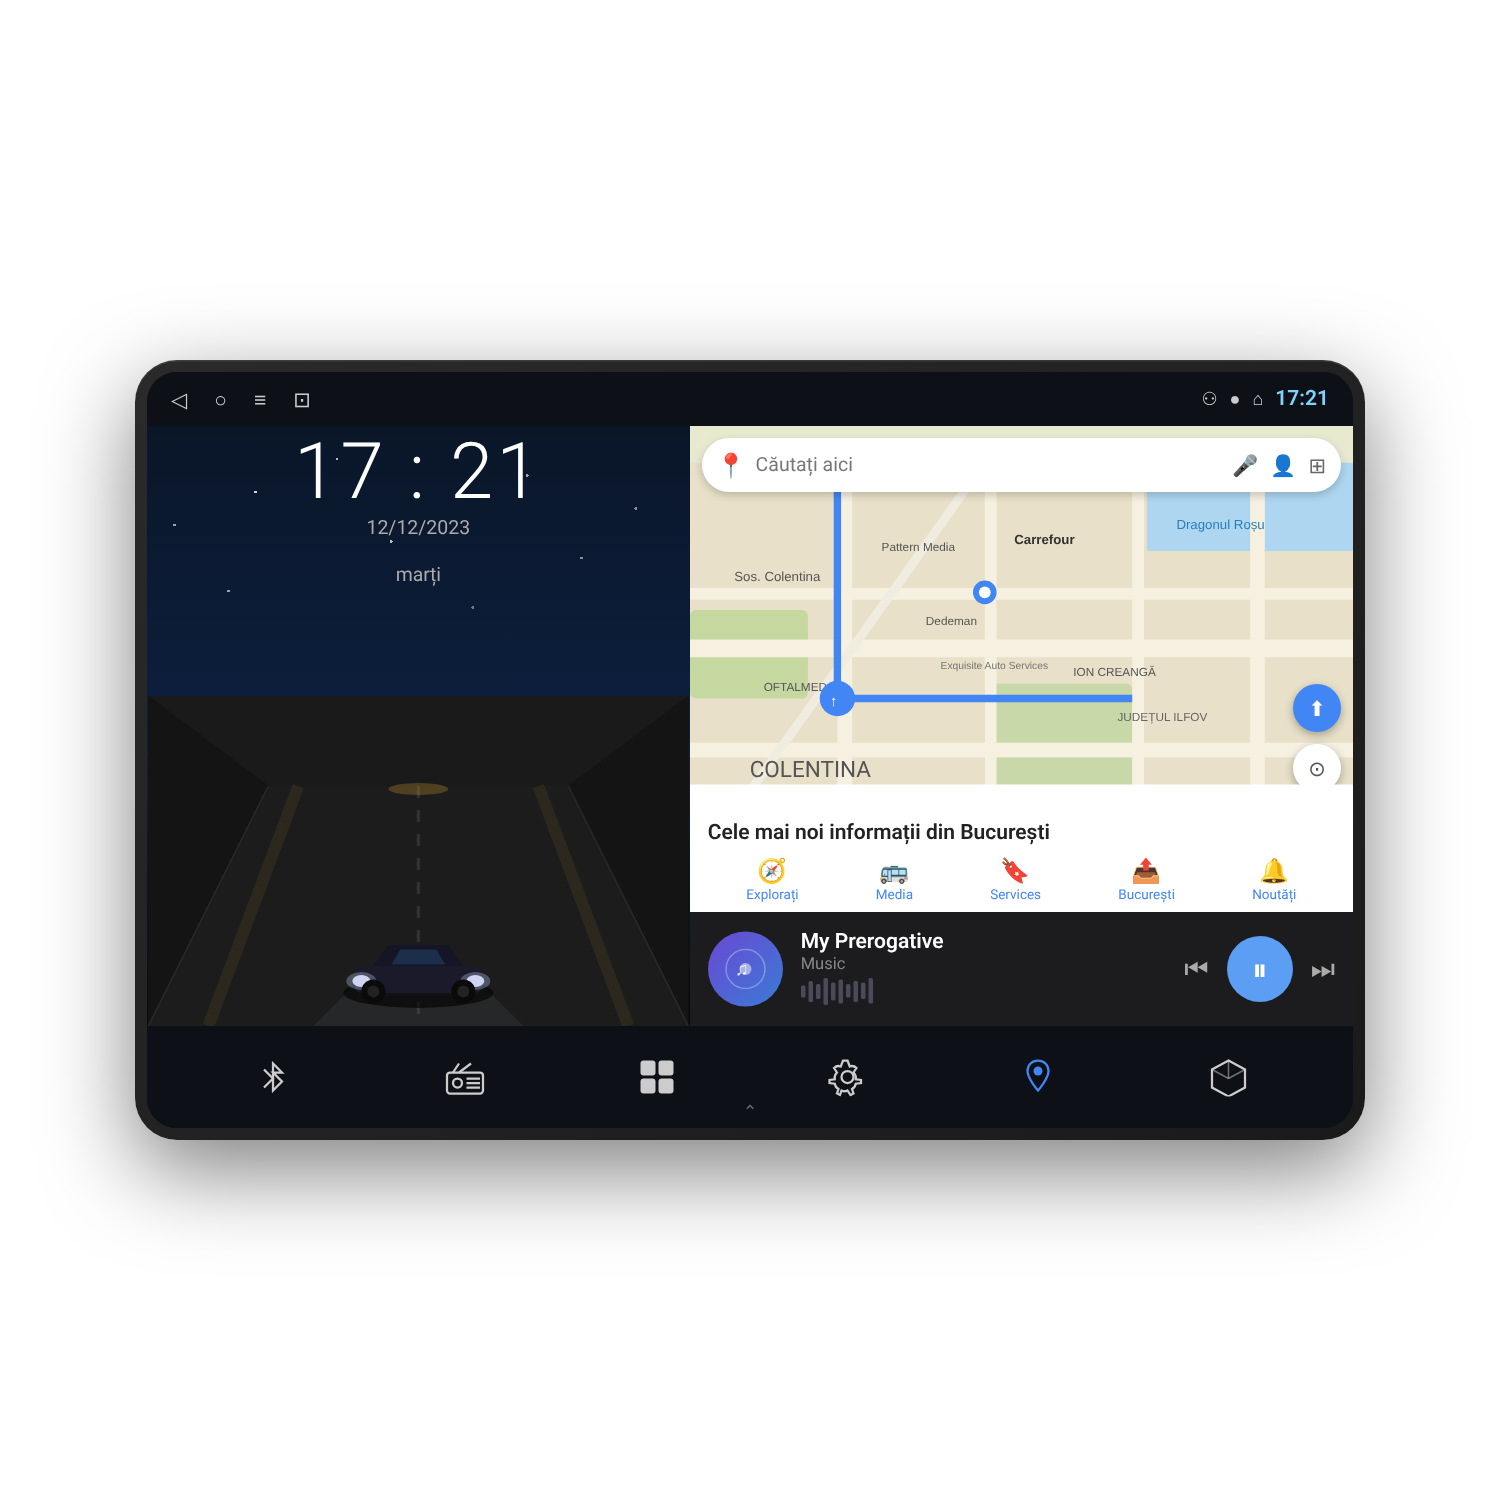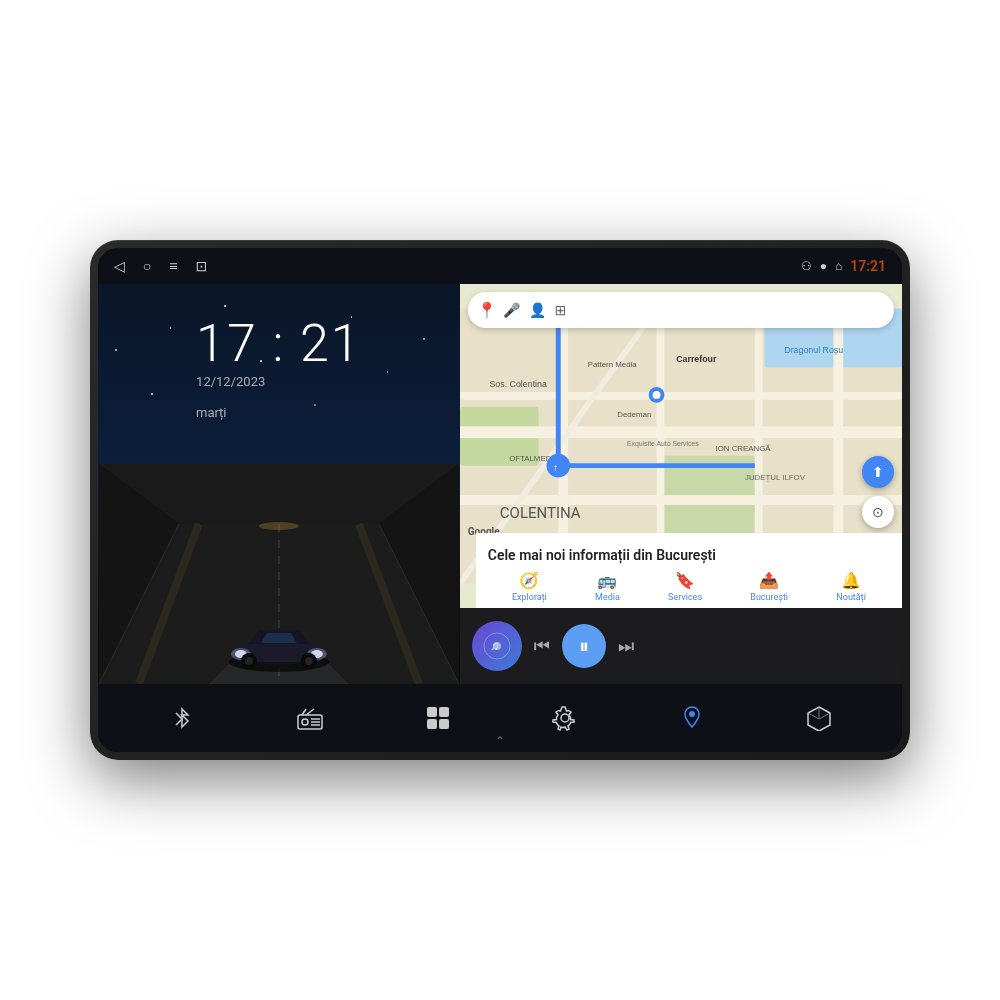--- a/index.html
+++ b/index.html
@@ -64,21 +64,21 @@
     }
 
     .status-icon {
       color: #ccc;
       font-size: 12px;
     }
 
     .time-display {
       font-size: 14px;
       font-weight: 600;
-      color: #c2410c;
+      color: #7dd3fc;
     }
 
     
     .main-content {
       flex: 1;
       display: flex;
       flex-direction: row;
       overflow: hidden;
     }
 
@@ -106,21 +106,22 @@
         radial-gradient(circle at 60% 55%, rgba(255,255,255,0.4) 1px, transparent 1px),
         radial-gradient(circle at 35% 10%, rgba(255,255,255,0.7) 1px, transparent 1px),
         radial-gradient(circle at 90% 25%, rgba(255,255,255,0.5) 1px, transparent 1px),
         radial-gradient(circle at 5% 30%, rgba(255,255,255,0.6) 1px, transparent 1px),
         linear-gradient(180deg, #0a1628 0%, #0d2040 100%);
     }
 
     .clock-area {
       position: relative;
       z-index: 2;
-      padding-top: 34px;
+      text-align: center;
+      padding-top: 5px;
     }
 
     .clock-time {
       font-size: 52px;
       font-weight: 300;
       color: #ffffff;
       letter-spacing: 2px;
       line-height: 1;
     }
 
@@ -204,24 +205,24 @@
 
     .map-search-icon-btn {
       color: #666;
       font-size: 14px;
     }
 
     
     .map-info-panel {
       position: absolute;
       bottom: 0;
-      left: 16px;
+      left: 0;
       right: 0;
       background: #fff;
-      padding: 14px 12px 6px;
+      padding: 24px 12px 6px;
       z-index: 10;
     }
 
     .map-info-title {
       font-size: 14px;
       font-weight: 600;
       color: #222;
       margin-bottom: 8px;
     }
 
@@ -539,20 +540,21 @@
             <text x="50" y="155" font-size="8" fill="#555" font-family="Arial">OFTALMED</text>
             <text x="260" y="145" font-size="8" fill="#555" font-family="Arial">ION CREANGĂ</text>
             <text x="290" y="175" font-size="8" fill="#666" font-family="Arial">JUDEȚUL ILFOV</text>
 
             <circle cx="100" cy="160" r="12" fill="#4285F4"></circle>
             <text x="95" y="165" font-size="10" fill="#fff" font-family="Arial">↑</text>
           </svg>
 
           <div class="map-search-bar">
             <span class="map-pin-icon">📍</span>
+            <span class="map-search-text">Căutați aici</span>
             <div class="map-search-icons">
               <span class="map-search-icon-btn">🎤</span>
               <span class="map-search-icon-btn">👤</span>
               <span class="map-search-icon-btn">⊞</span>
             </div>
           </div>
 
           <div class="map-nav-btn">
             <span style="color:#fff; font-size:14px;">⬆</span>
           </div>
@@ -592,20 +594,37 @@
 
         <div class="music-player">
           <div class="album-art">
             <svg width="28" height="28" viewBox="0 0 28 28">
               <circle cx="14" cy="14" r="13" fill="none" stroke="rgba(255,255,255,0.3)" stroke-width="1"></circle>
               <circle cx="14" cy="14" r="4" fill="rgba(255,255,255,0.5)"></circle>
               <text x="7" y="18" font-size="12" fill="rgba(255,255,255,0.8)">♫</text>
             </svg>
           </div>
 
+          <div class="music-info">
+            <div class="music-title">My Prerogative</div>
+            <div class="music-subtitle">Music</div>
+
+            <div class="music-waveform">
+              <div class="waveform-bar" style="height:8px;"></div>
+              <div class="waveform-bar" style="height:14px;"></div>
+              <div class="waveform-bar" style="height:10px;"></div>
+              <div class="waveform-bar" style="height:18px;"></div>
+              <div class="waveform-bar" style="height:12px;"></div>
+              <div class="waveform-bar" style="height:16px;"></div>
+              <div class="waveform-bar" style="height:9px;"></div>
+              <div class="waveform-bar" style="height:14px;"></div>
+              <div class="waveform-bar" style="height:11px;"></div>
+              <div class="waveform-bar" style="height:17px;"></div>
+            </div>
+          </div>
 
           <div class="music-controls">
             <button class="ctrl-btn">⏮</button>
             <div class="play-btn">
               <span class="play-btn-icon">⏸</span>
             </div>
             <button class="ctrl-btn">⏭</button>
           </div>
         </div>
 

